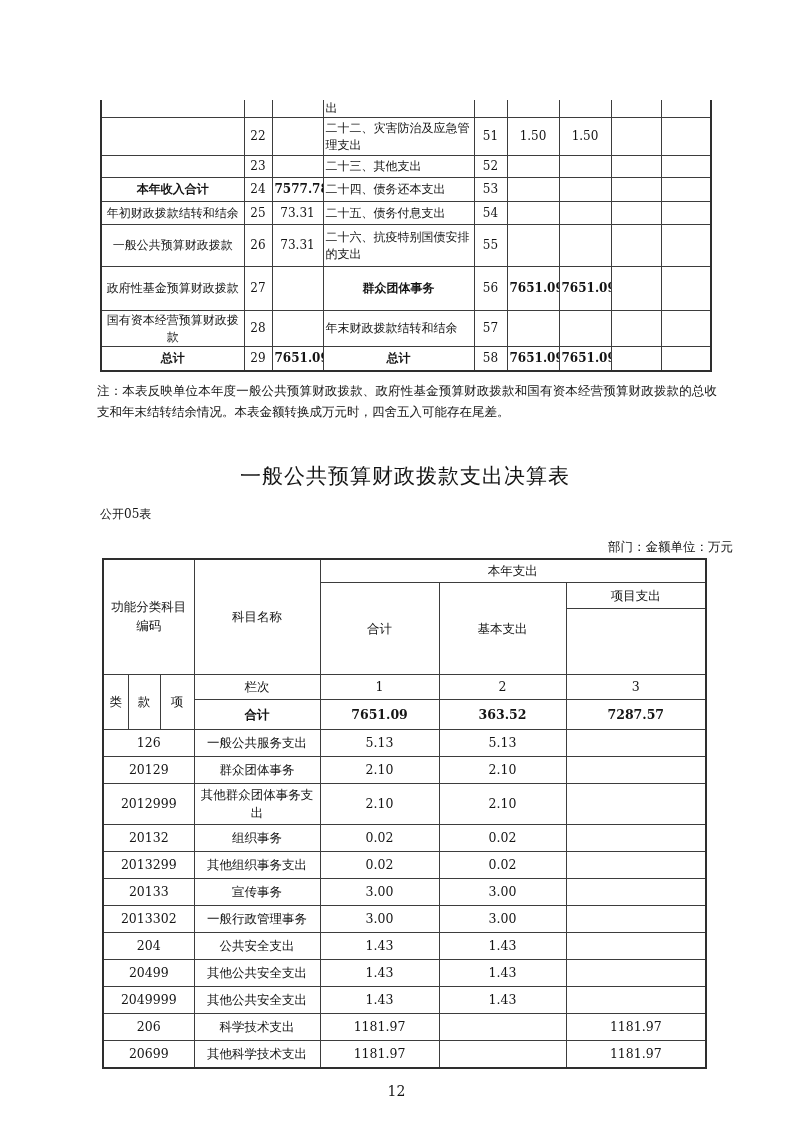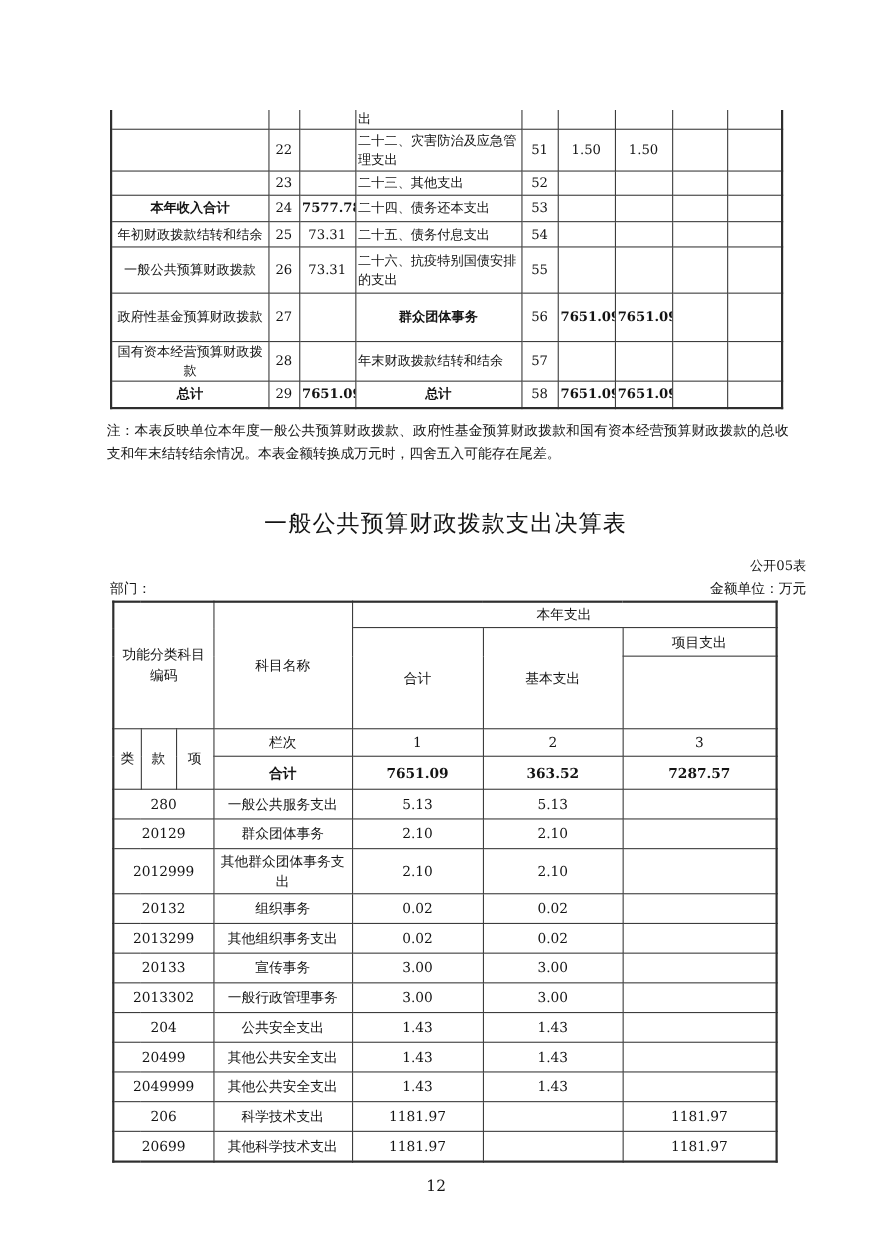--- a/index.html
+++ b/index.html
@@ -34,24 +34,24 @@
     width:620px; margin:8px 0 0 97px;
     font-size:12.5px; line-height:21px; text-align:justify;
   }
 
   
   .sec-title {
     width:610px; margin:40px 0 0 100px; text-align:center;
     font-size:21px; font-weight:normal; letter-spacing:1px;
     font-family:"DejaVu Sans","Liberation Sans",sans-serif;
   }
-  .table-code { width:633px; margin:16px 0 0 100px; text-align:right; font-size:12px; }
+  .table-code { width:633px; margin:16px 0 0 100px; font-size:12px; }
   .meta {
-    width:633px; margin:4px 0 2px 100px;
-    display:flex; justify-content:space-between; align-items:flex-end;
+    width:633px; margin:16px 0 2px 100px;
+    display:flex; justify-content:flex-end; align-items:flex-end;
     font-size:12.5px;
   }
 
   .t2 {
     margin:2px 0 0 102px; width:603px;
     font-size:12.5px; border:2px solid #2e2e2e;
   }
   .t2 td {
     border:1px solid #3d3d3d; padding:0 2px;
     text-align:center; vertical-align:middle; line-height:1.5;
@@ -221,21 +221,21 @@
       <td>2</td>
       <td>3</td>
     </tr>
     <tr style="height:30px">
       <td class="b hei">合计</td>
       <td class="b">7651.09</td>
       <td class="b">363.52</td>
       <td class="b">7287.57</td>
     </tr>
     <tr style="height:27px">
-      <td colspan="3">280</td>
+      <td colspan="3">126</td>
       <td>一般公共服务支出</td>
       <td>5.13</td>
       <td>5.13</td>
       <td></td>
     </tr>
     <tr style="height:27px">
       <td colspan="3">20129</td>
       <td>群众团体事务</td>
       <td>2.10</td>
       <td>2.10</td>

